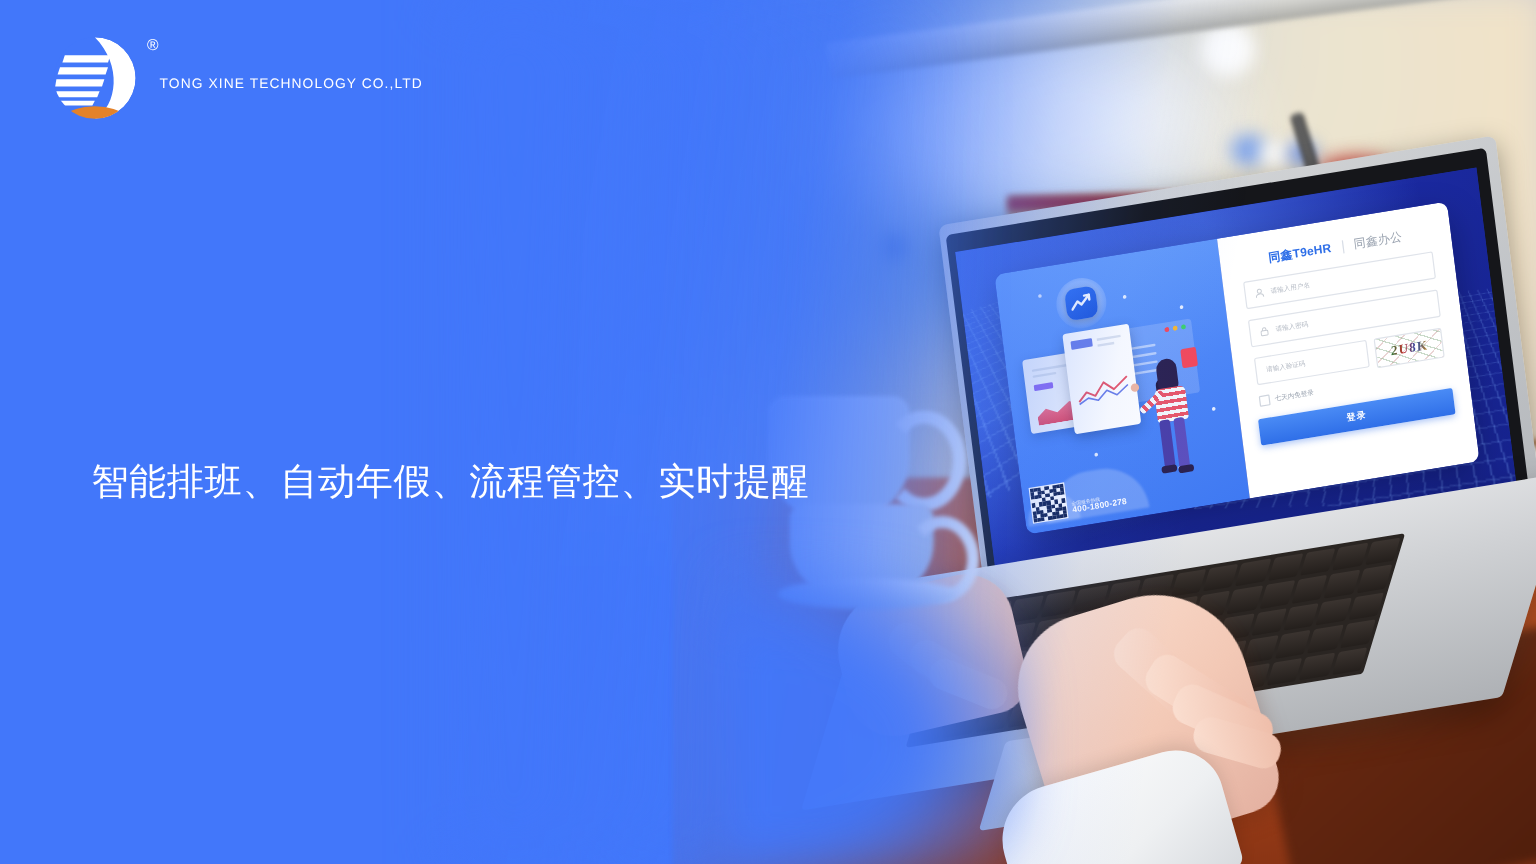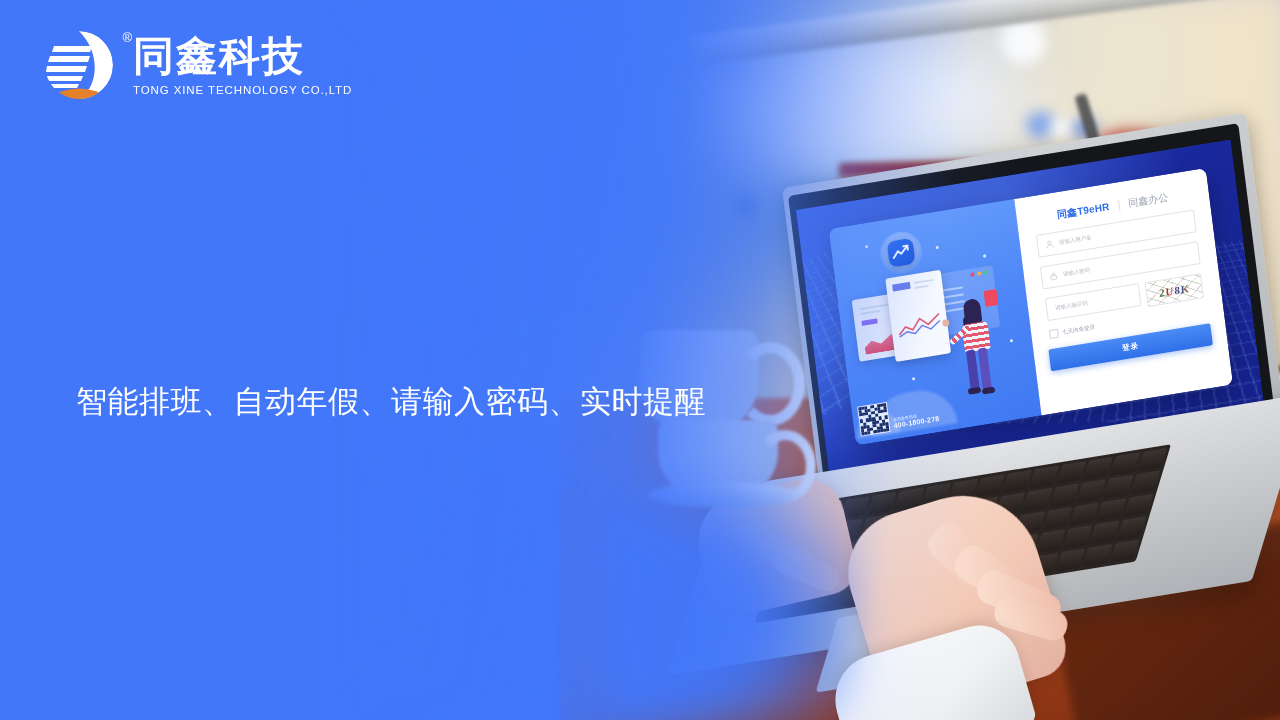--- a/index.html
+++ b/index.html
@@ -1031,20 +1031,19 @@
           </g>
 
           <path d="M30 14 L44 14 L24 68 L12 68 Z" fill="#4277fa" opacity="0"></path>
 
           <path d="M5 73 Q39 52 73 73 L73 80 L5 80 Z" fill="#e3822a"></path>
         </g>
       </svg>
       <span class="logo-reg">®</span>
     </div>
     <div class="logo-words">
-      <div class="logo-cn">同鑫科技</div>
       <div class="logo-en">TONG XINE TECHNOLOGY CO.,LTD</div>
     </div>
   </div>
 
-  <div class="subline">智能排班、自动年假、请输入密码、实时提醒</div>
+  <div class="subline">智能排班、自动年假、流程管控、实时提醒</div>
 
 </div>
 
 </body></html>

